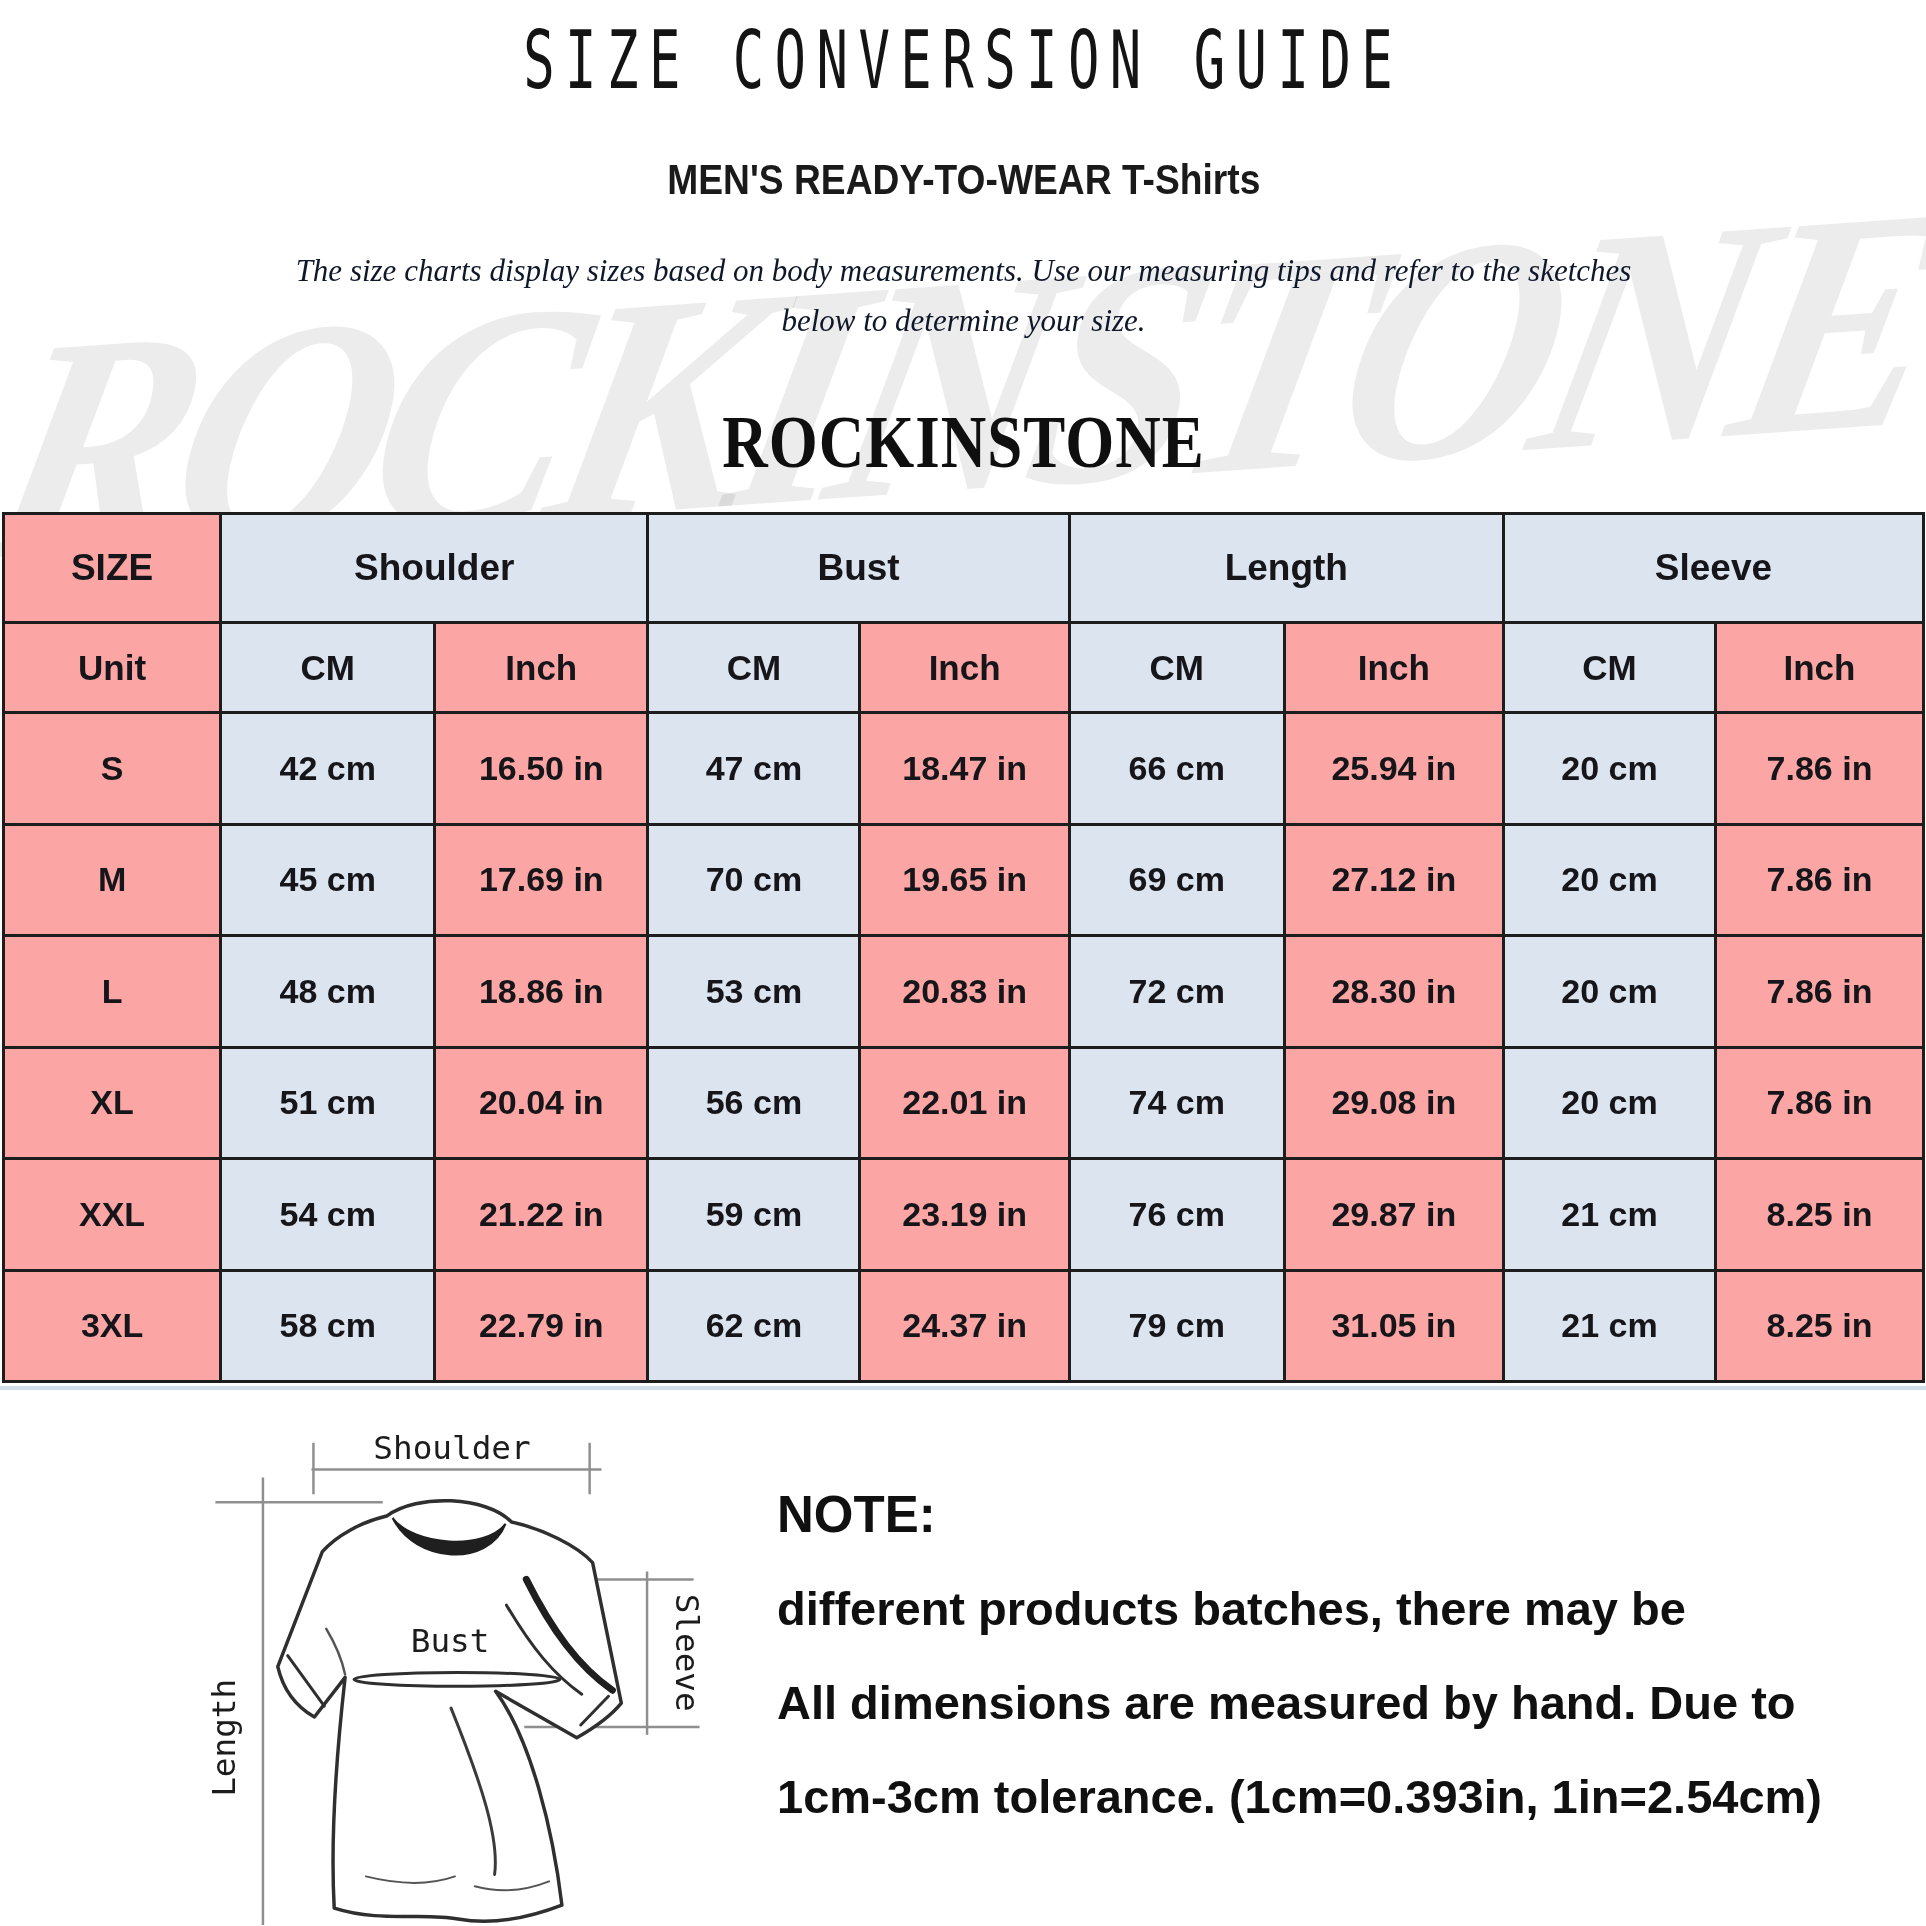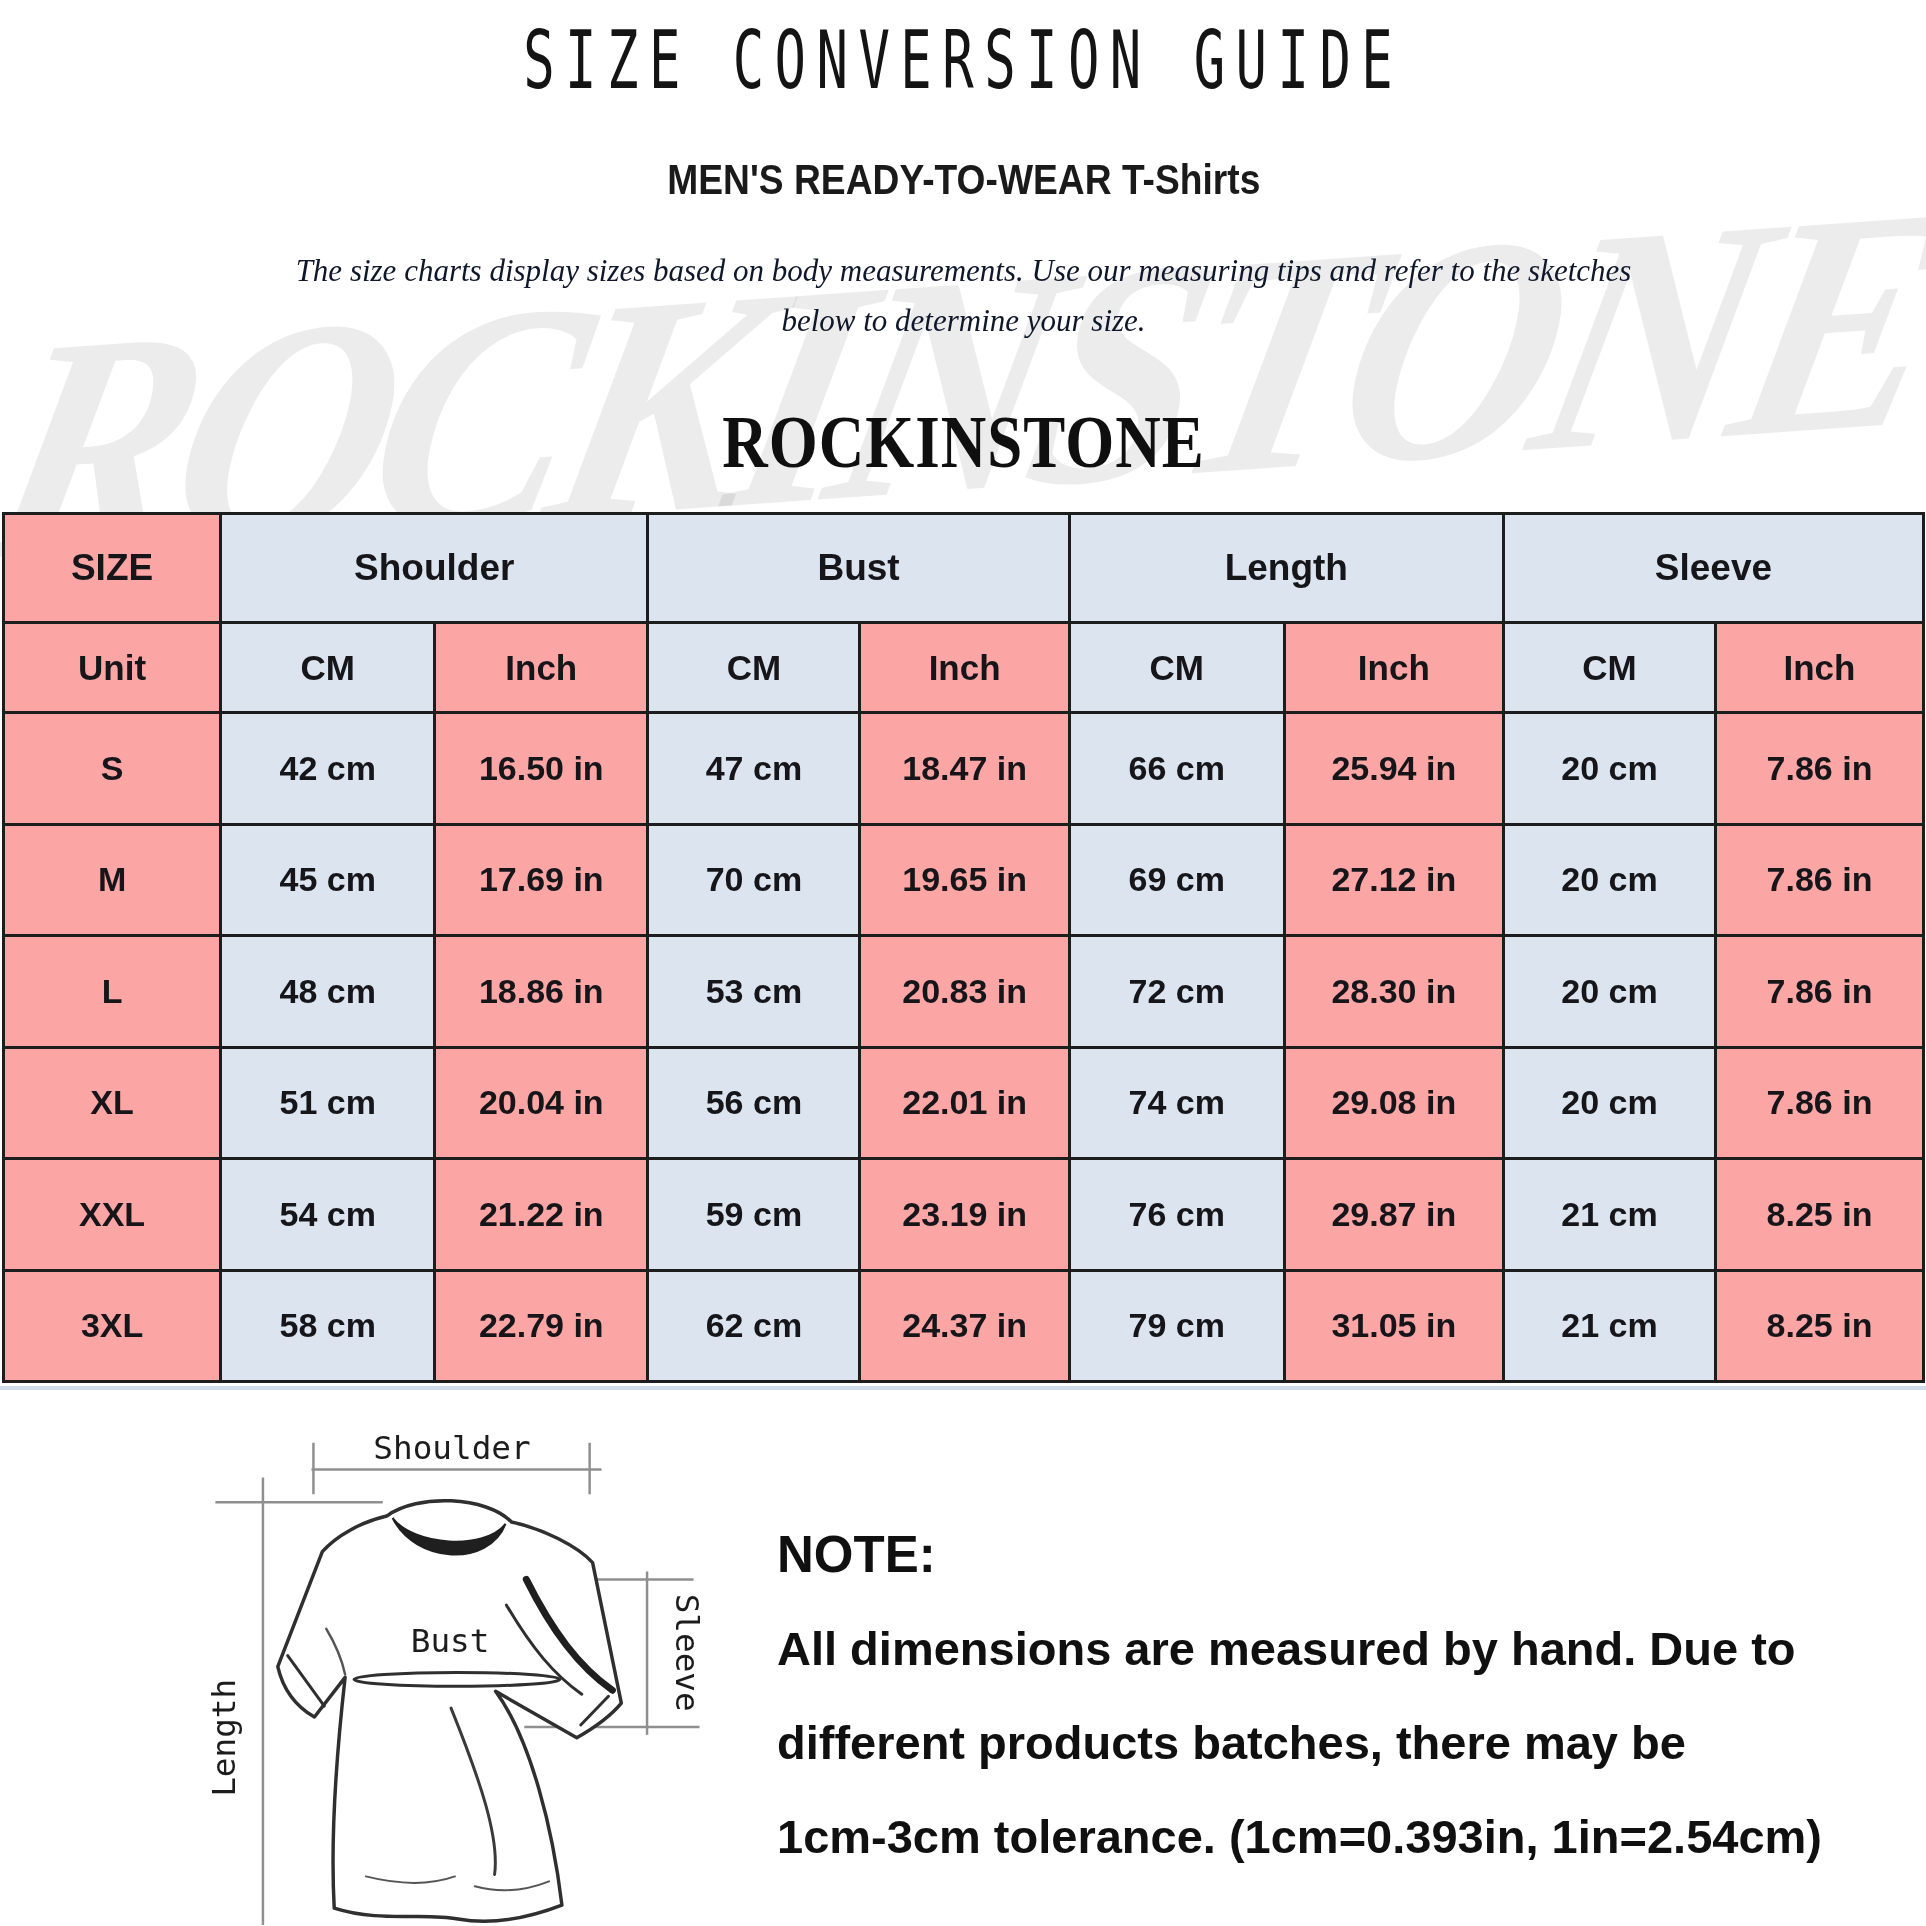--- a/index.html
+++ b/index.html
@@ -65,21 +65,21 @@
     background:#c8d6e6;opacity:.85;z-index:1;
   }
 
   
   .tshirt{position:absolute;left:158px;top:1411px;z-index:2;}
   .tshirt text{
     font-family:"DejaVu Sans Mono",monospace;font-size:33px;fill:#1c1c1c;
   }
 
   
-  .note{position:absolute;left:777px;top:1508px;z-index:2;color:#101010;}
+  .note{position:absolute;left:777px;top:1468px;z-index:2;color:#101010;}
   .note .note-heading{font-size:51px;font-weight:700;line-height:94px;}
   .note .note-line{font-size:47px;font-weight:700;line-height:94px;white-space:nowrap;}
 </style>
 </head>
 <body>
 
 <div class="page">
 
   <div class="watermark">ROCKINSTONE</div>
 
@@ -246,19 +246,19 @@
     <ellipse cx="302" cy="271" rx="104" ry="7" fill="none" stroke="#2f2f2f" stroke-width="3"></ellipse>
 
     <text x="297" y="48" text-anchor="middle">Shoulder</text>
     <text x="295" y="243" text-anchor="middle">Bust</text>
     <text x="78" y="330" text-anchor="middle" transform="rotate(-90 78 330)">Length</text>
     <text x="523" y="244" text-anchor="middle" transform="rotate(90 523 244)">Sleeve</text>
   </svg>
 
   <div class="note">
     <div class="note-heading">NOTE:</div>
+    <div class="note-line">different products batches, there may be</div>
     <div class="note-line">All dimensions are measured by hand. Due to</div>
-    <div class="note-line">different products batches, there may be</div>
     <div class="note-line">1cm-3cm tolerance. (1cm=0.393in, 1in=2.54cm)</div>
   </div>
 
 </div>
 
 
 </body></html>

